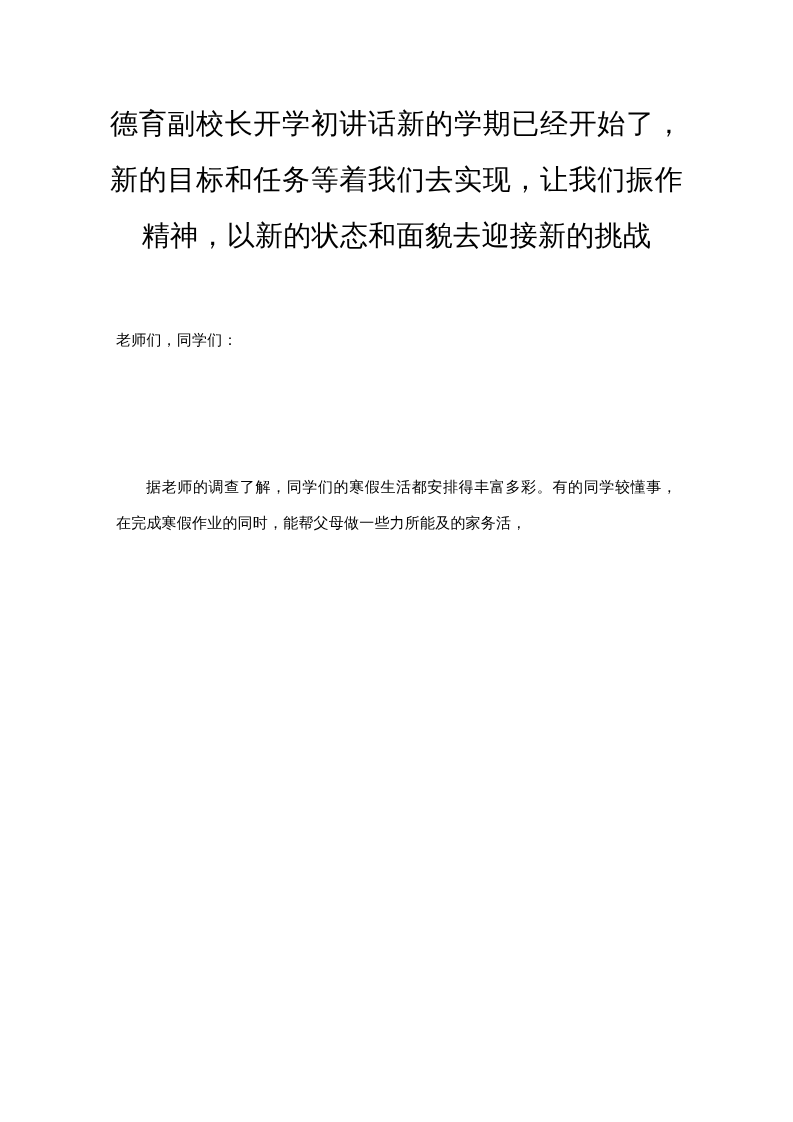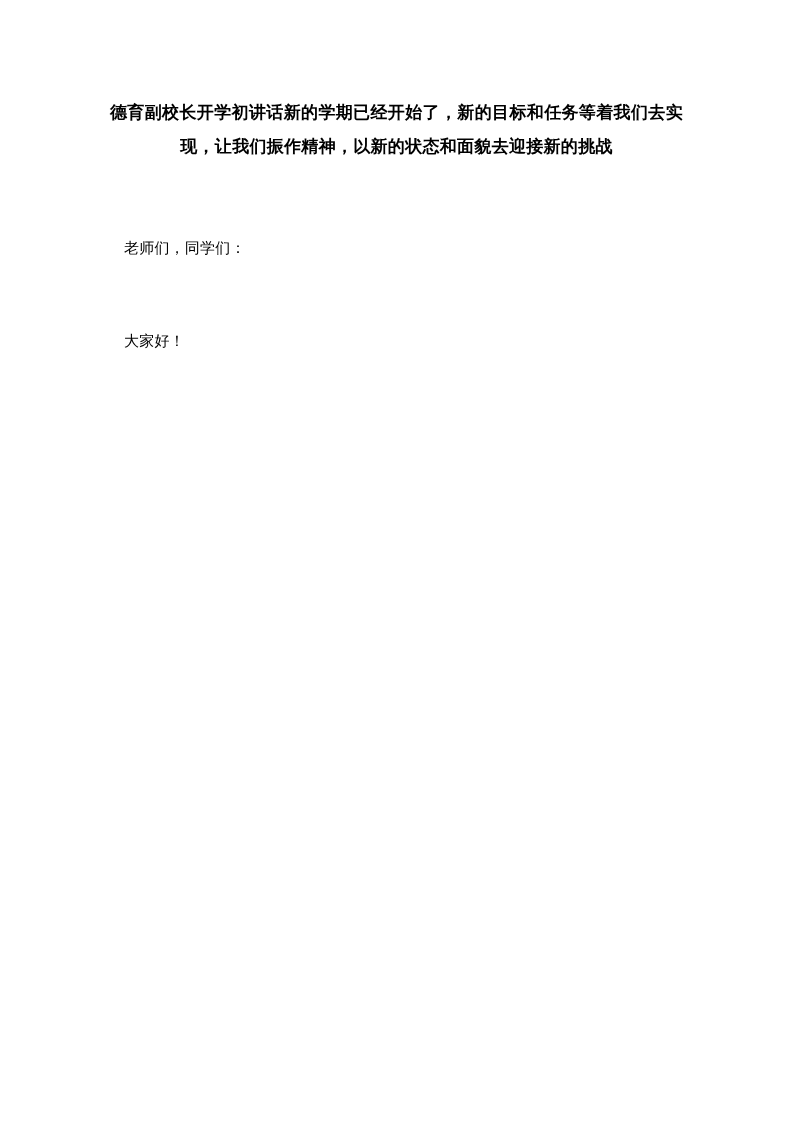--- a/index.html
+++ b/index.html
@@ -16,61 +16,61 @@
     overflow: hidden;
   }
   .page {
     box-sizing: border-box;
     width: 793px;
     height: 1122px;
     padding: 96px 108px 60px 108px;
     background: #ffffff;
   }
   .doc-title {
-    font-size: 17px;
-    font-weight: bold;
+    font-size: 28px;
+    font-weight: normal;
     line-height: 2.0;
     text-align: justify;
     text-align-last: center;
     letter-spacing: 0.3px;
     margin: 0 0 6px 0;
     padding: 0 2px;
   }
   .spacer-lg {
     height: 44px;
   }
   .spacer-md {
     height: 26px;
   }
   .para {
     font-size: 15px;
     line-height: 2.35;
     text-align: justify;
     text-justify: inter-ideograph;
-    margin: 16px;
+    margin: 8px;
     letter-spacing: 0.2px;
   }
   .para.indent {
     text-indent: 2em;
   }
 </style>
 </head>
 <body>
 
 <div class="page">
 
   <h1 class="doc-title">德育副校长开学初讲话新的学期已经开始了，新的目标和任务等着我们去实现，让我们振作精神，以新的状态和面貌去迎接新的挑战</h1>
 
   <div class="spacer-lg"></div>
 
   <p class="para">老师们，同学们：</p>
 
   <div class="spacer-md"></div>
 
-  <p class="para">大家好！</p>
 
   <div class="spacer-lg"></div>
 
 
   <div class="spacer-md"></div>
 
+  <p class="para indent">据老师的调查了解，同学们的寒假生活都安排得丰富多彩。有的同学较懂事，在完成寒假作业的同时，能帮父母做一些力所能及的家务活，</p>
 
 </div>
 
 </body></html>

